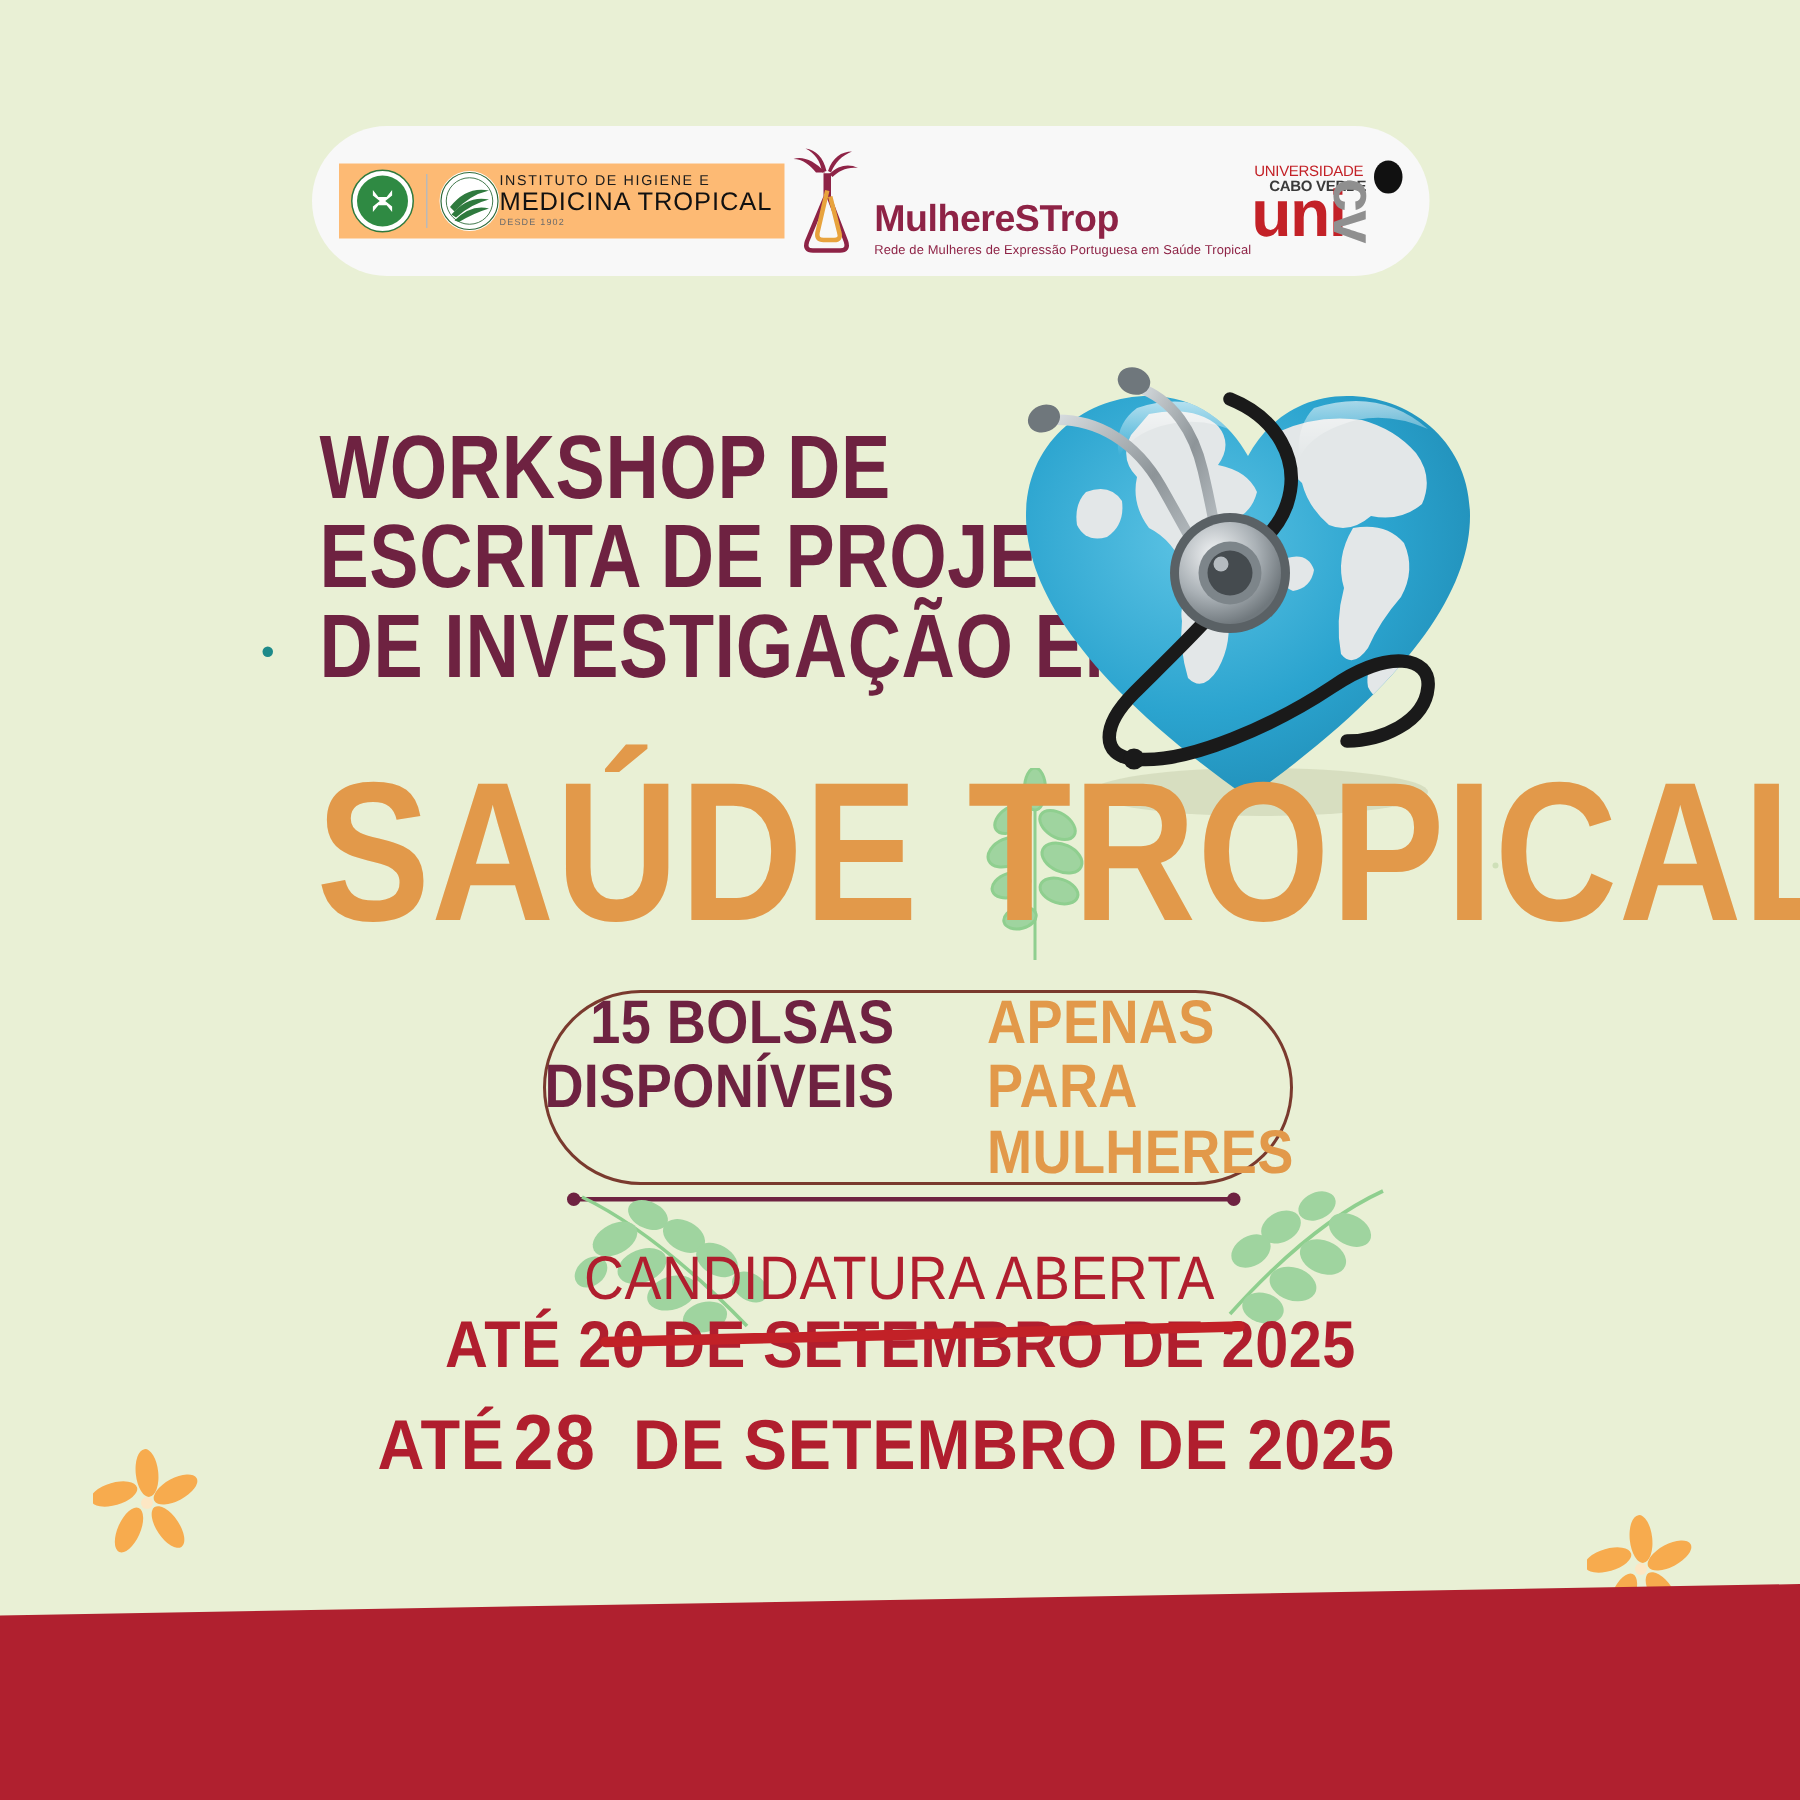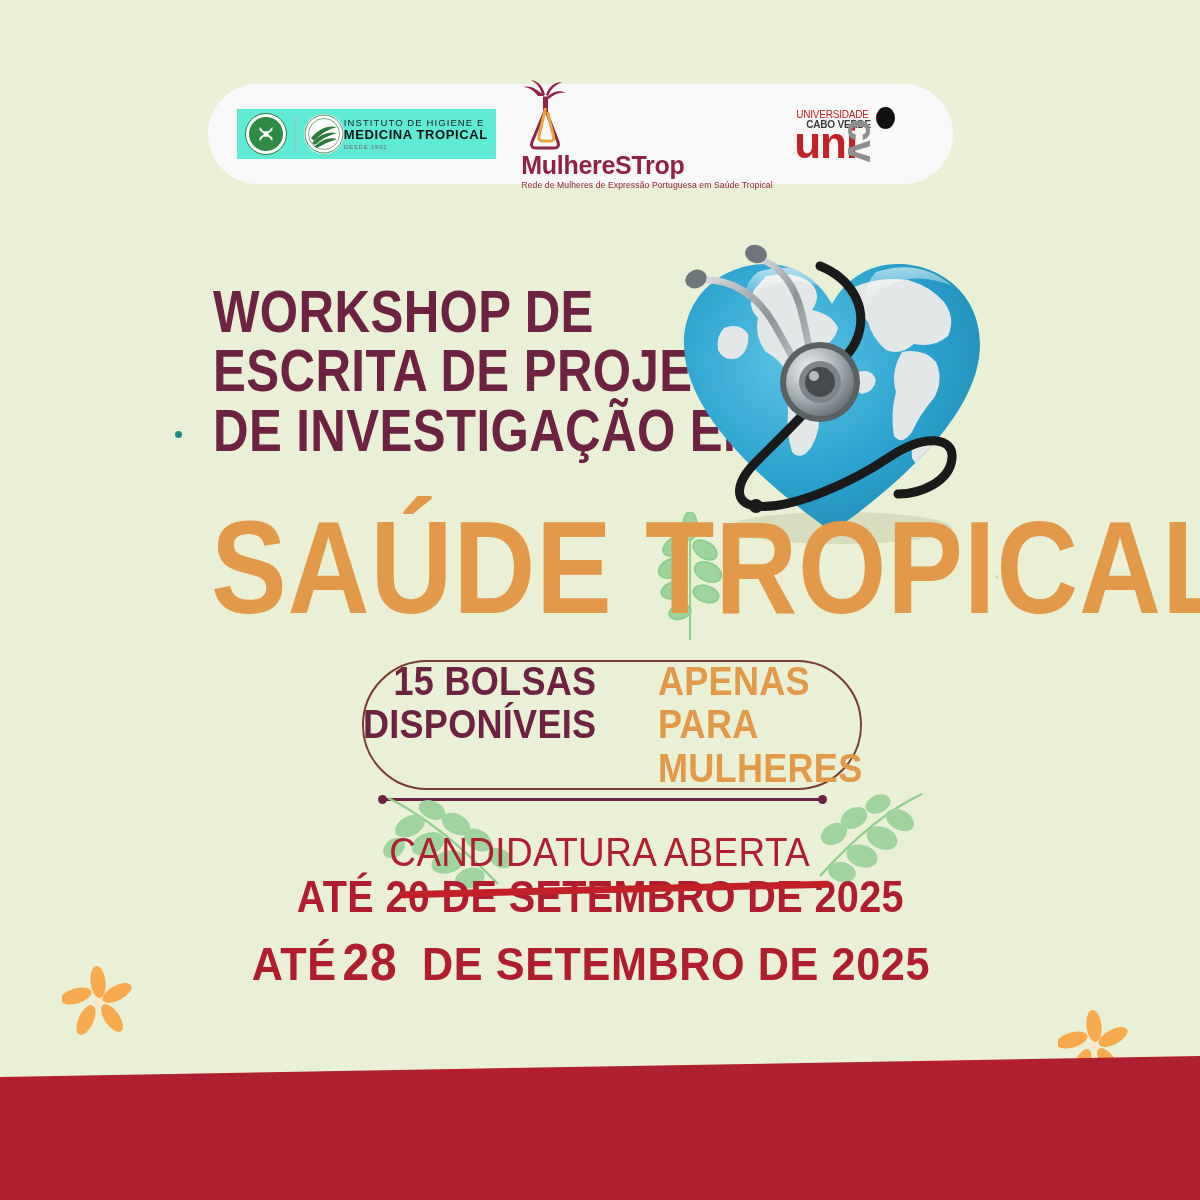--- a/index.html
+++ b/index.html
@@ -35,21 +35,21 @@
     display: flex;
     align-items: center;
     justify-content: space-around;
     padding: 0 18px;
     box-sizing: border-box;
   }
   .logo-group { display: flex; align-items: center; }
 
   
   .ihmt {
-    background: #5eead4;
+    background: #fdba74;
     display: flex;
     padding: 4px 8px;
   }
   .seal {
     width: 40px; height: 40px;
     border-radius: 50%;
     flex: 0 0 auto;
     position: relative;
   }
   .seal-nova {
@@ -69,30 +69,30 @@
   .seal-ihmt { background: #ffffff; position: relative; overflow: hidden;}
   .vdiv {
     width: 1px; height: 36px; background: #b9b9b9; margin: 0 8px;
   }
   .ihmt-txt { line-height: 1.05; }
   .ihmt-l1 {
     font-size: 9.5px; letter-spacing: 1.1px; color: #1c1c1c; font-weight: 400;
     white-space: nowrap;
   }
   .ihmt-l2 {
-    font-size: 13px; letter-spacing: 0.6px; color: #111; font-weight: 700;
+    font-size: 17px; letter-spacing: 0.6px; color: #111; font-weight: 400;
     white-space: nowrap;
   }
   .ihmt-l3 {
     font-size: 6px; letter-spacing: 0.8px; color: #6b6b6b; margin-top: 2px;
     white-space: nowrap;
   }
 
   
-  .mst { display: flex; align-items: flex-start; flex-direction: column; }
+  .mst { display: flex; align-items: flex-end; }
   .mst-txt { line-height: 1.1; margin-left: 4px; }
   .mst-name {
     font-size: 25px; font-weight: 700; color: #8e2346; letter-spacing: -0.3px;
     white-space: nowrap;
   }
   .mst-sub {
     font-size: 8.6px; color: #8e2346; letter-spacing: 0.1px; margin-top: 1px;
     white-space: nowrap;
   }
 

